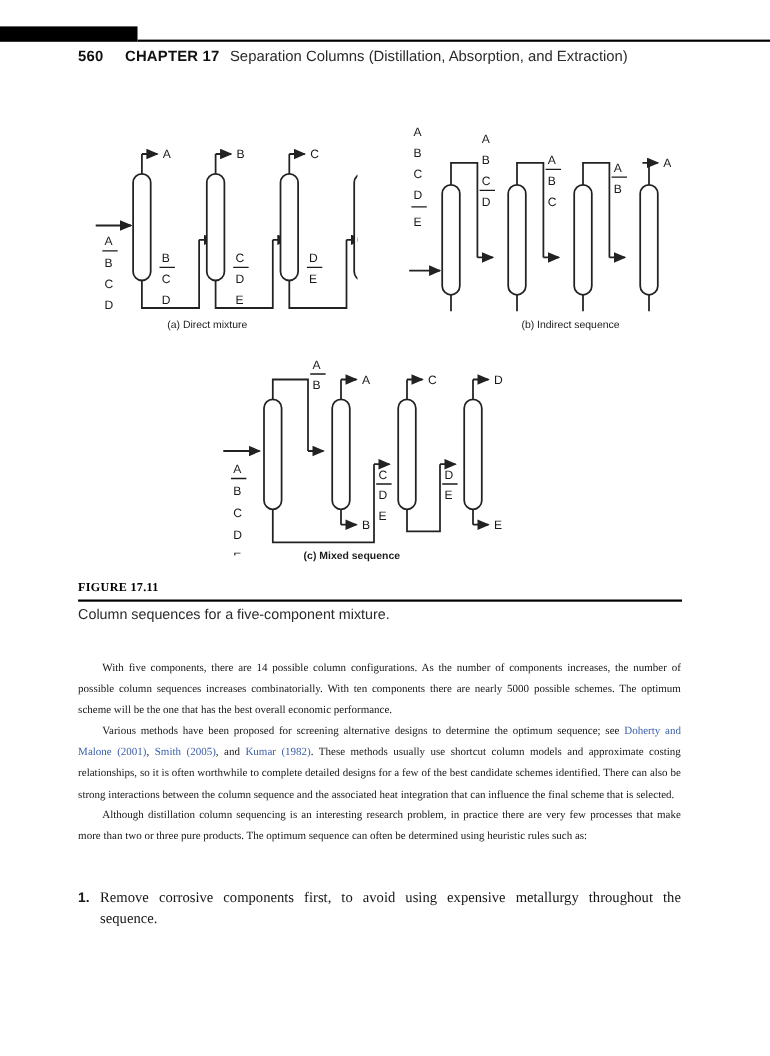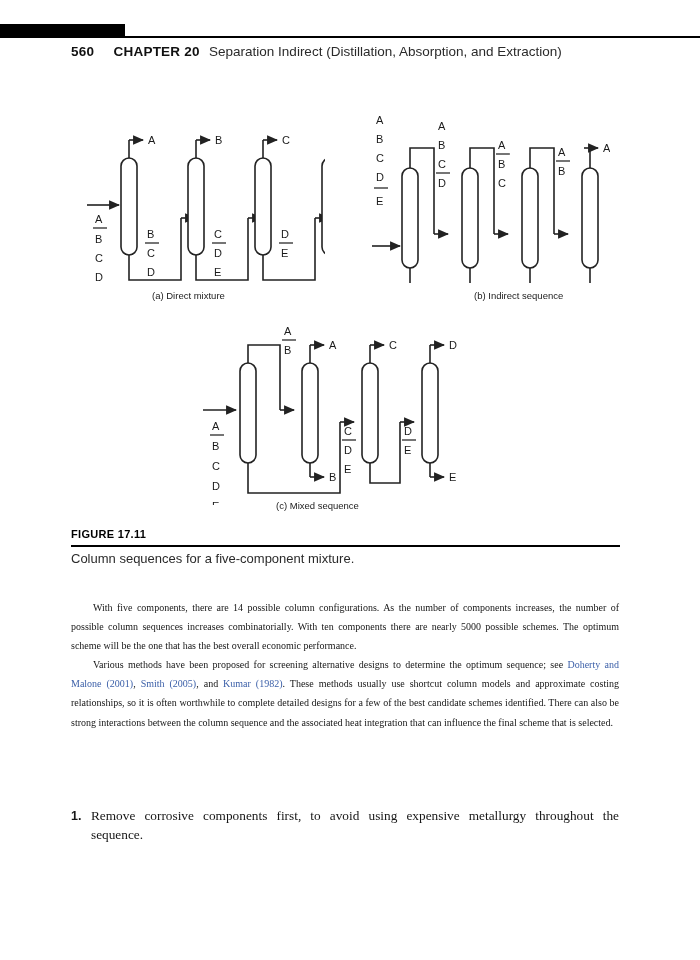--- a/index.html
+++ b/index.html
@@ -73,28 +73,28 @@
   .diagram svg { display: block; }
   .subcaption {
     position: absolute;
     font-family: "Liberation Sans", sans-serif;
     font-size: 9.5px;
     color: #1a1a1a;
     white-space: nowrap;
   }
   #subcaption-a { left: 152px; top: 190px; }
   #subcaption-b { left: 474px; top: 190px; }
-  #subcaption-c { left: 276px; top: 400px; }
+  #subcaption-c { left: 276px; top: 400px; font-weight: bold; }
 
   
   #figure-caption-label {
     position: absolute;
     left: 71px;
     top: 528px;
-    font-family: Liberation Sans, sans-serif;
+    font-family: Liberation Serif, serif;
     font-weight: bold;
     font-size: 11px;
     letter-spacing: 0.3px;
     color: #000000;
   }
   #figure-caption-rule {
     position: absolute;
     left: 71px;
     top: 545px;
     width: 549px;
@@ -154,22 +154,22 @@
     word-spacing: 1.2px;
   }
 </style>
 </head>
 <body>
 
 <div id="header-black-bar"></div>
 <div id="header-rule"></div>
 <div id="running-head">
   <span class="page-number">560</span>
-  <span class="chapter-label">CHAPTER 20</span>
-  <span class="chapter-title">Separation Indirect (Distillation, Absorption, and Extraction)</span>
+  <span class="chapter-label">CHAPTER 17</span>
+  <span class="chapter-title">Separation Columns (Distillation, Absorption, and Extraction)</span>
 </div>
 
 <div id="figure-block">
 
   <div class="diagram" style="left:85px; top:8px;">
     <svg width="240" height="175" viewBox="0 0 240 175">
       <defs>
         <marker id="arrA" markerWidth="7" markerHeight="7" refX="6.2" refY="3" orient="auto">
           <path d="M0,0 L7,3 L0,6 z" fill="#222222"></path>
         </marker>
@@ -411,20 +411,21 @@
 
 </div>
 
 <div id="figure-caption-label">FIGURE 17.11</div>
 <div id="figure-caption-rule"></div>
 <div id="figure-caption-text">Column sequences for a five-component mixture.</div>
 
 <div id="body-text">
   <p><span>With five components, there are 14 possible column configurations. As the number of components increases, the number of possible column sequences increases combinatorially. With ten components there are nearly 5000 possible schemes. The optimum scheme will be the one that has the best overall economic performance.</span></p>
   <p><span>Various methods have been proposed for screening alternative designs to determine the optimum sequence; see </span><span class="cite">Doherty and Malone (2001)</span><span>, </span><span class="cite">Smith (2005)</span><span>, and </span><span class="cite">Kumar (1982)</span><span>. These methods usually use shortcut column models and approximate costing relationships, so it is often worthwhile to complete detailed designs for a few of the best candidate schemes identified. There can also be strong interactions between the column sequence and the associated heat integration that can influence the final scheme that is selected.</span></p>
+  <p><span>Although distillation column sequencing is an interesting research problem, in practice there are very few processes that make more than two or three pure products. The optimum sequence can often be determined using heuristic rules such as:</span></p>
 </div>
 
 <div id="heuristics-list">
   <div class="list-item">
     <div class="list-number">1.</div>
     <div class="list-body">Remove corrosive components first, to avoid using expensive metallurgy throughout the sequence.</div>
   </div>
 </div>
 
 </body></html>

